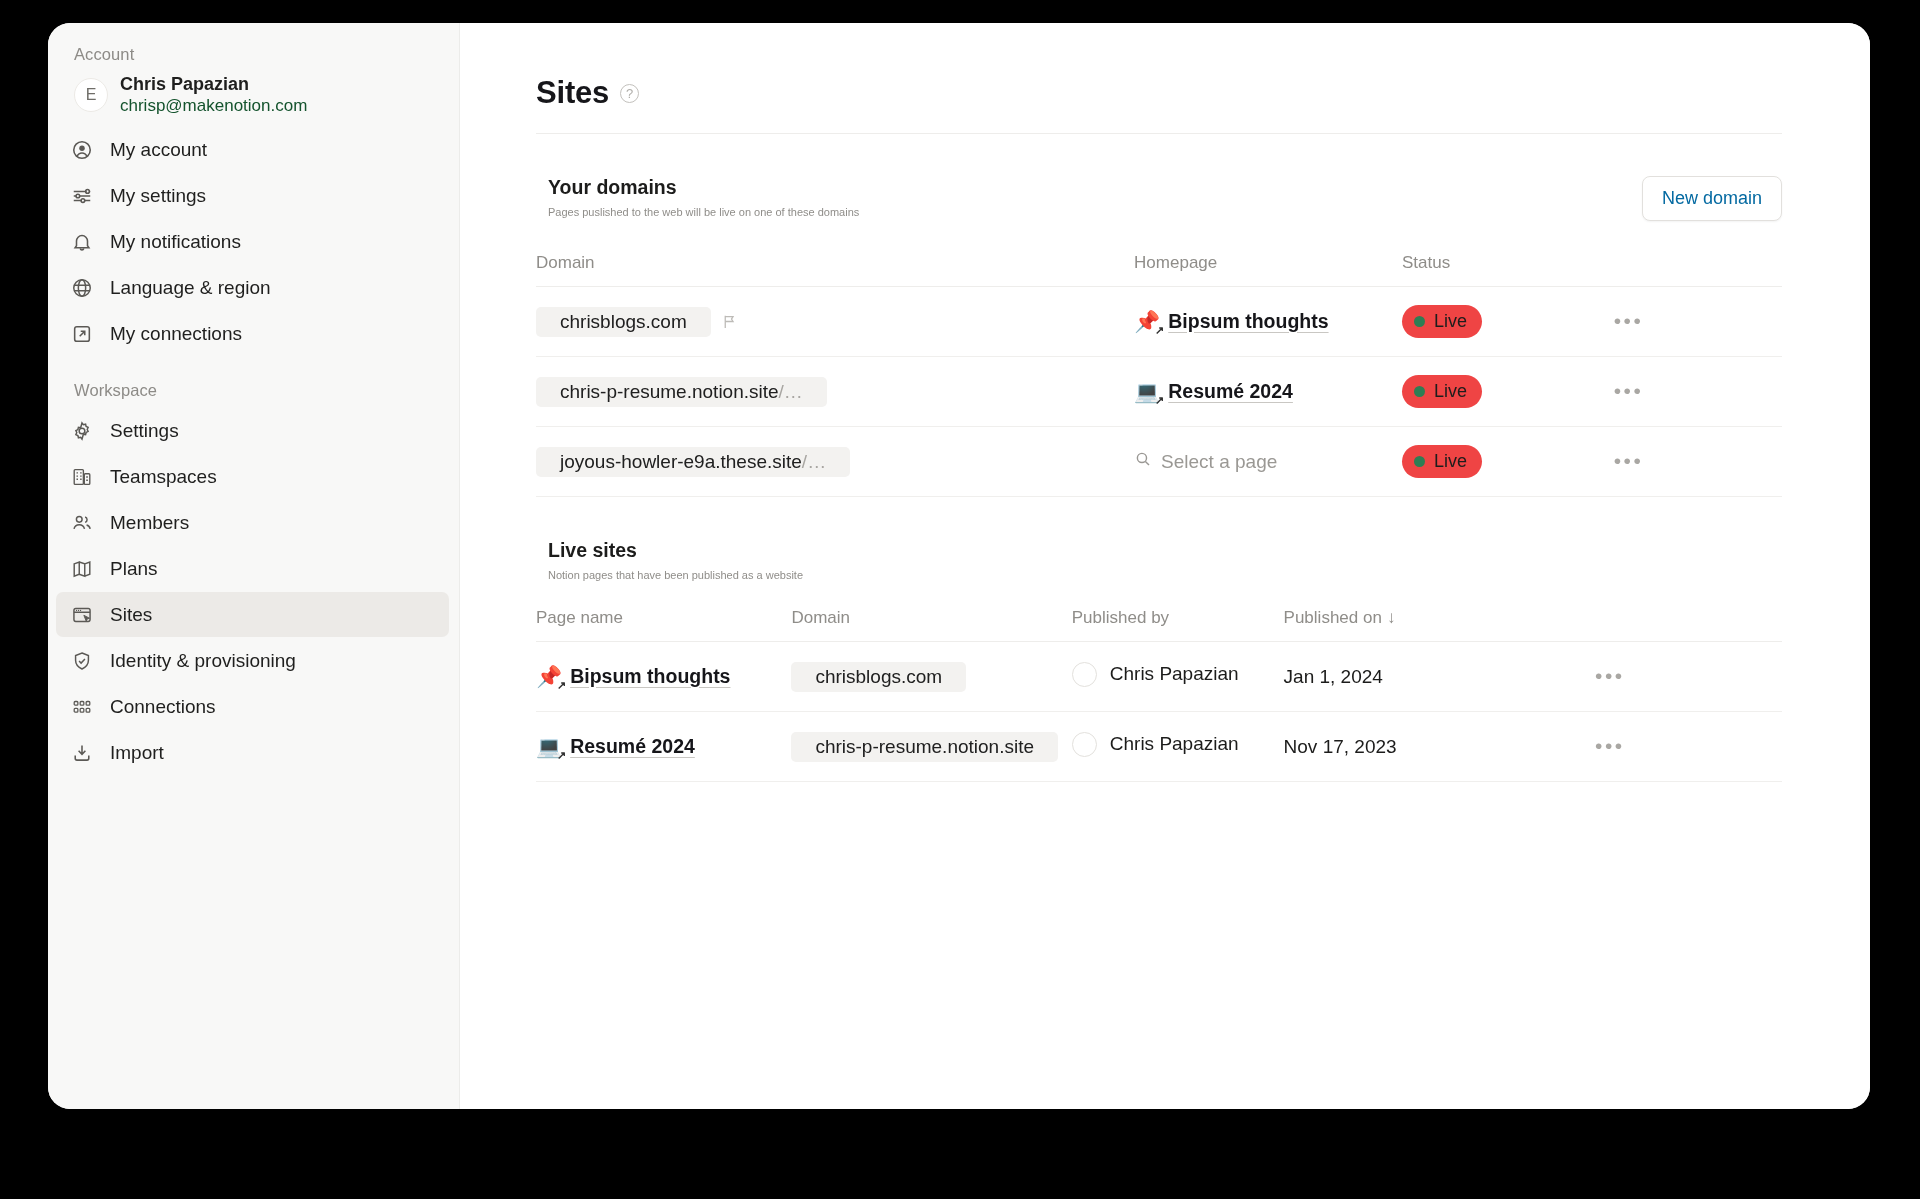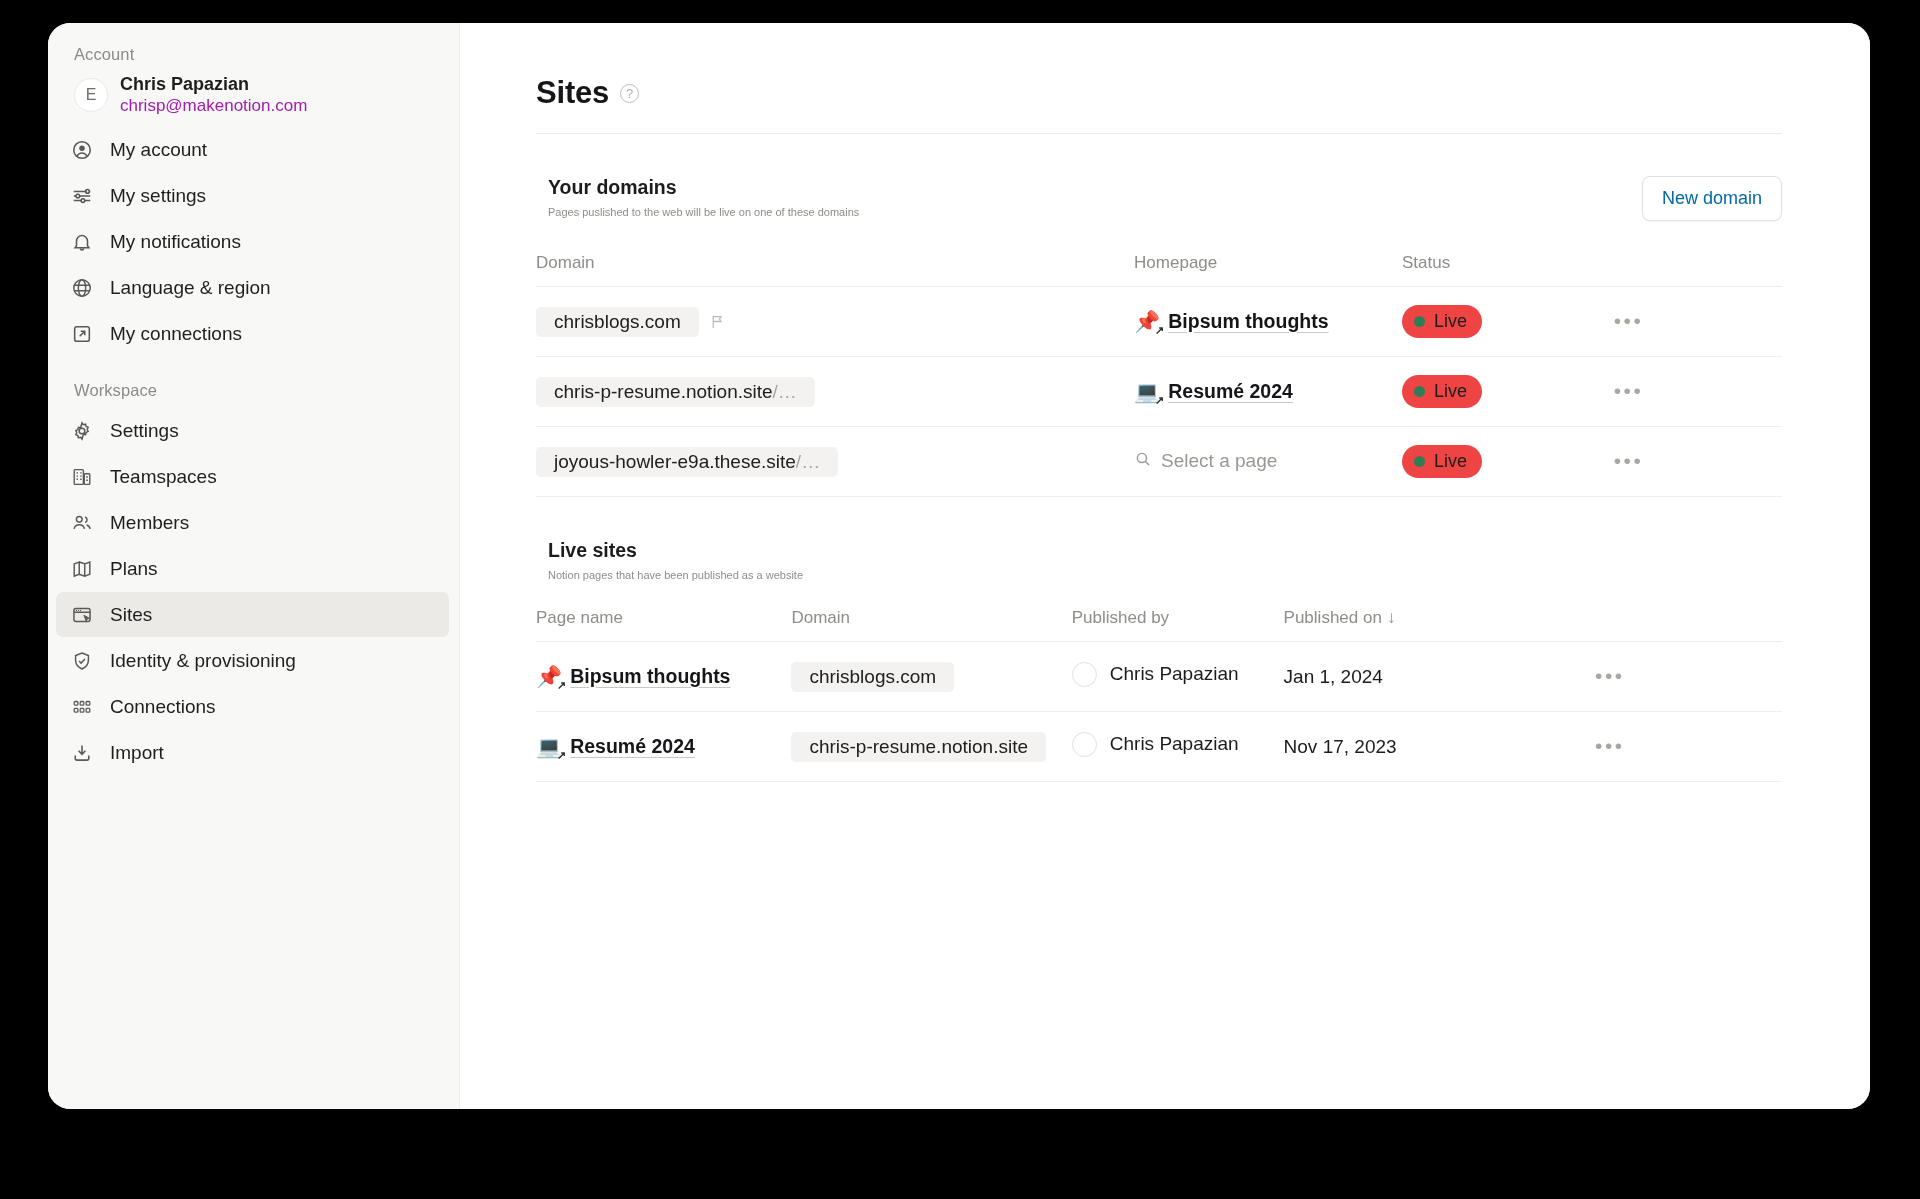--- a/index.html
+++ b/index.html
@@ -48,21 +48,21 @@
     width: 34px; height: 34px; flex: 0 0 34px;
     border-radius: 50%;
     background: #ffffff;
     border: 1px solid #eceae6;
     color: #6f6d68;
     font-size: 16px;
     display: flex; align-items: center; justify-content: center;
   }
   .acct-text { display: flex; flex-direction: column; gap: 1px; line-height: 1.18; }
   .acct-name { font-size: 18px; font-weight: 700; color: #1f1f1e; }
-  .acct-mail { font-size: 17px; color: #a21caf; }
+  .acct-mail { font-size: 17px; color: #14532d; }
   .nav-item {
     display: flex; align-items: center;
     gap: 16px;
     height: 45px;
     margin: 1px 10px 1px 8px;
     padding: 0 12px 0 14px;
     border-radius: 7px;
     cursor: pointer;
     color: #1f1f1e;
     font-size: 19px;
@@ -136,21 +136,21 @@
     font-size: 19px;
     color: #1c1c1b;
   }
   .domains-table { margin-top: 32px; }
   .livesites-table { margin-top: 27px; }
 
   .chip {
     display: inline-block;
     background: #f3f2f0;
     border-radius: 5px;
-    padding: 4px 18px;
+    padding: 4px 24px;
     font-size: 19px;
     color: #202020;
     cursor: pointer;
   }
   .chip .tail { color: #a8a6a2; }
   .cell-flex { display: flex; align-items: center; gap: 10px; }
   .flag-icon { color: #bdbbb7; display: flex; align-items: center; cursor: pointer; }
 
   .emoji-badge {
     position: relative;
@@ -165,21 +165,21 @@
     font-size: 11px;
     color: #2f2f2f;
   }
   .page-link {
     display: inline-flex; align-items: center; gap: 8px;
     font-size: 19.5px; font-weight: 700; color: #16161a;
     cursor: pointer;
   }
   .page-link .label { text-decoration: underline; text-underline-offset: 4px; text-decoration-color: #c9c7c3; }
   .select-page {
-    display: inline-flex; gap: 9px;
+    display: inline-flex; align-items: center; gap: 9px;
     color: #9a9894; font-size: 19px; cursor: pointer;
   }
   .status-pill {
     display: inline-flex; align-items: center; gap: 9px;
     background: #ef4444;
     border-radius: 999px;
     padding: 6px 15px 6px 12px;
     font-size: 18px;
     color: #1d1d1c;
   }

